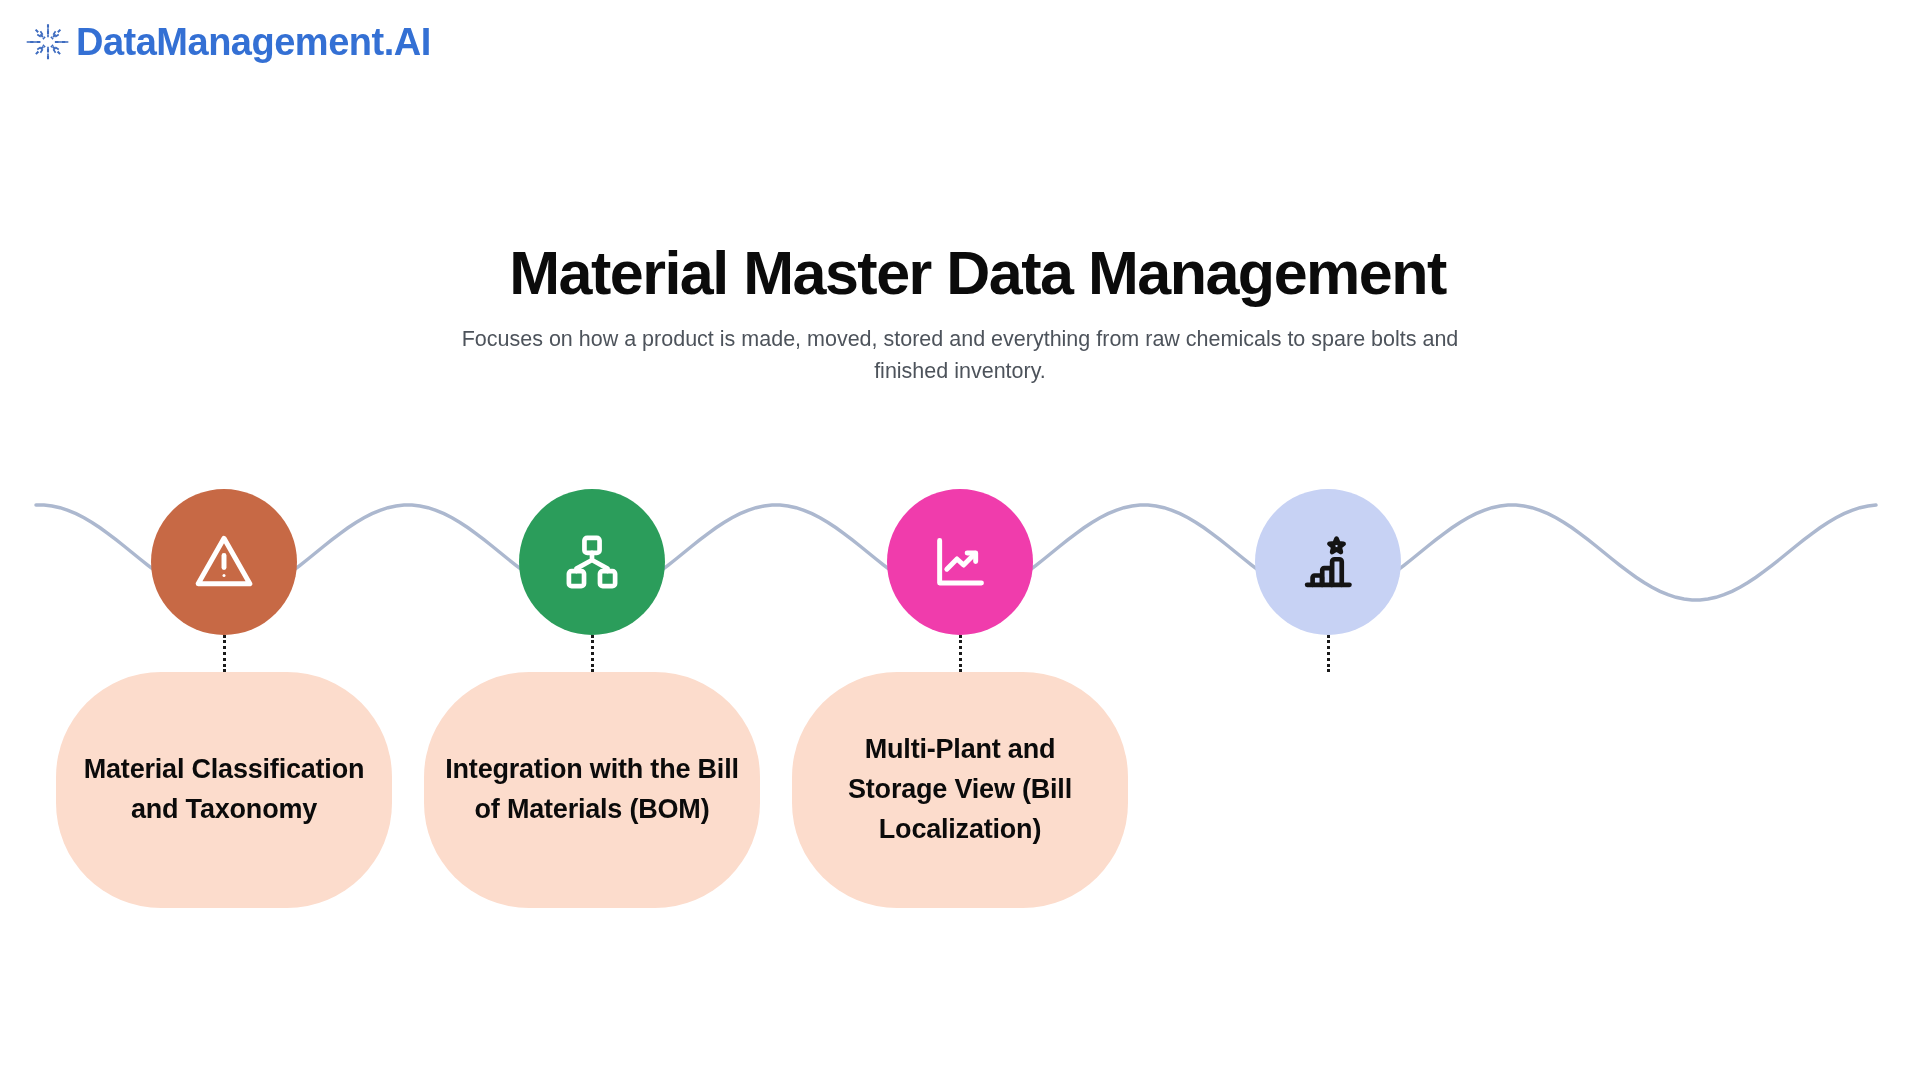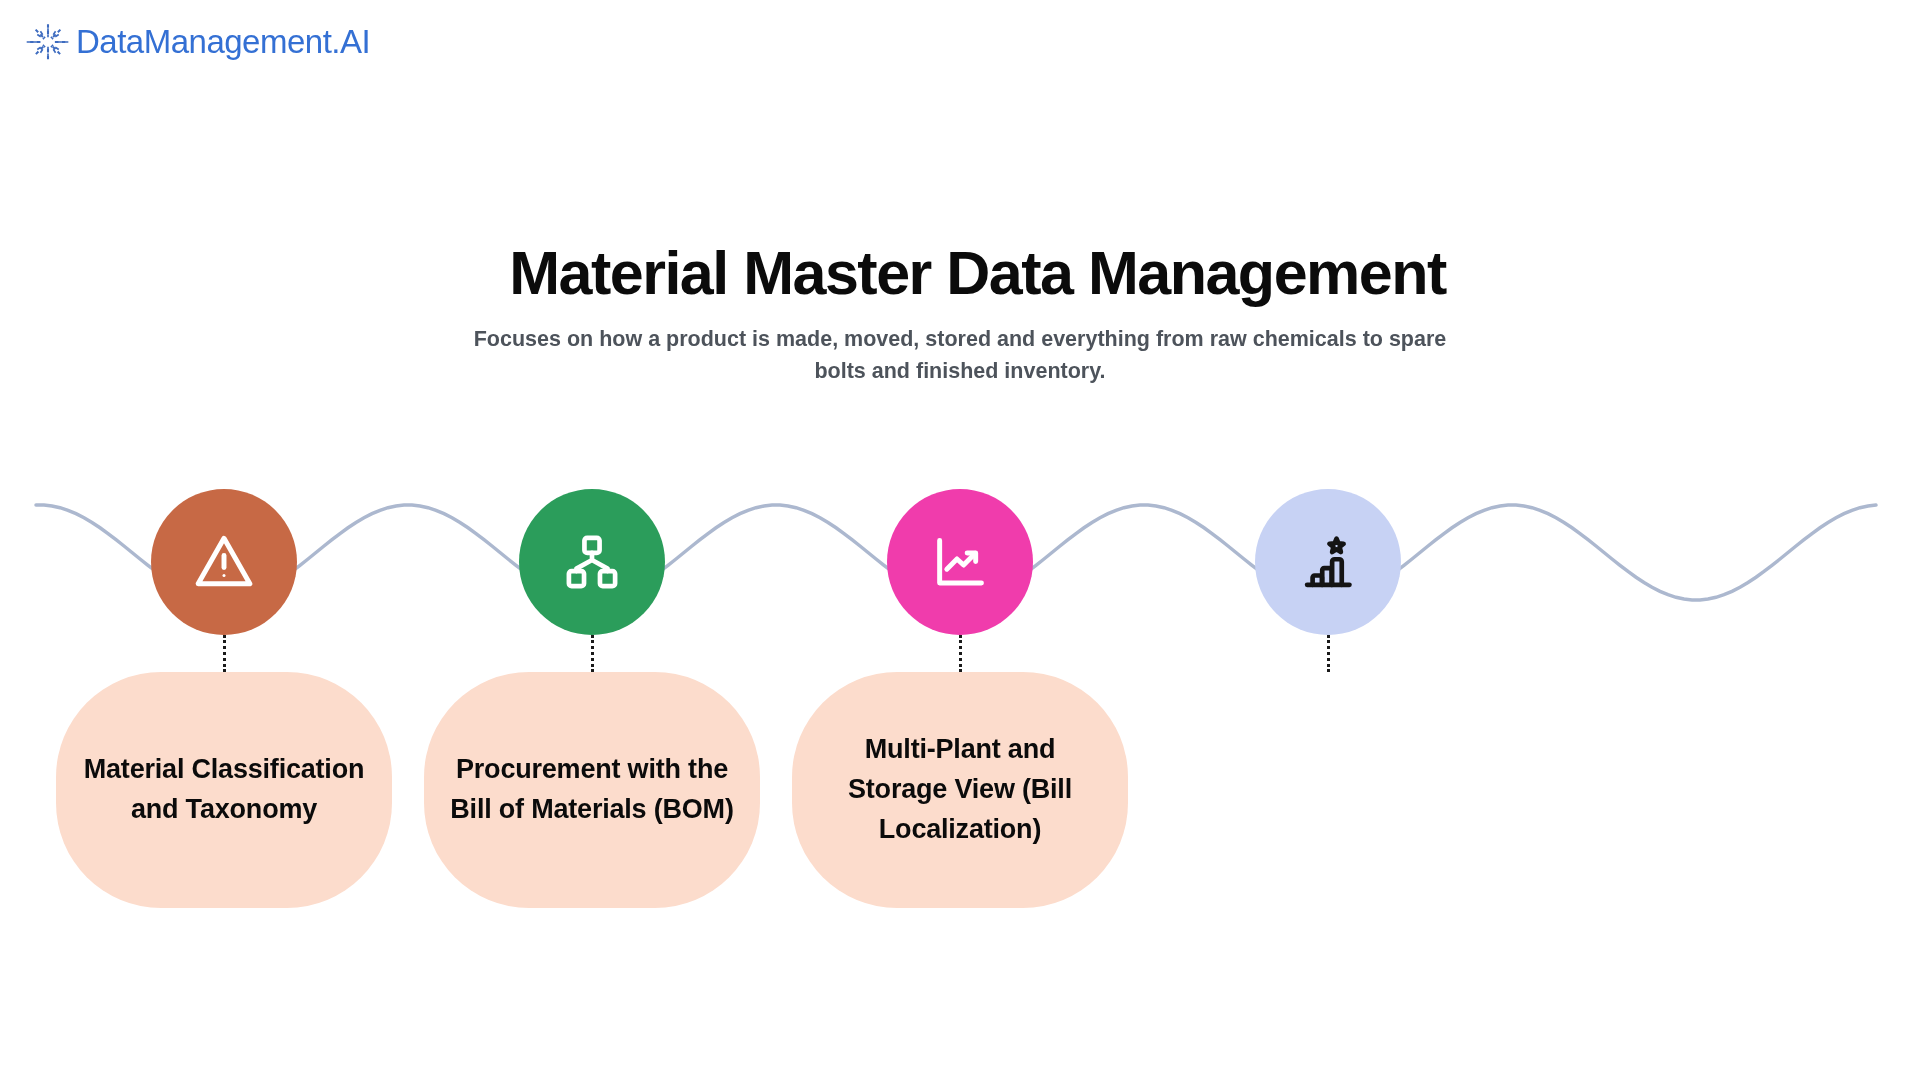--- a/index.html
+++ b/index.html
@@ -3,27 +3,27 @@
 <meta charset="utf-8">
 <style>
   * { margin: 0; padding: 0; box-sizing: border-box; }
   html, body { width: 1920px; height: 1080px; background: #ffffff; overflow: hidden;
     font-family: "Liberation Sans", sans-serif; }
   .page { position: relative; width: 1920px; height: 1080px; background: #fff; }
 
   
   .logo { position: absolute; top: 20px; left: 26px; display: flex; align-items: center; gap: 6px; cursor: pointer; }
   .logo-burst { width: 44px; height: 44px; flex: 0 0 auto; }
-  .logo-text { font-size: 33px; font-weight: 400; letter-spacing: -0.5px; color: var(--brand-blue); }
+  .logo-text { font-size: 38px; font-weight: 700; letter-spacing: -0.5px; color: var(--brand-blue); }
 
   
   .title-block { position: absolute; top: 238px; left: 0; width: 1920px; text-align: center; }
   .main-title { font-size: 61px; font-weight: 700; color: #0b0b0b; letter-spacing: -1.5px; margin-left: 35px; }
   .subtitle { margin: 16px auto 0; max-width: 1010px; font-size: 21.5px; line-height: 1.48;
-    color: #4d535b; font-weight: 700; }
+    color: #4d535b; font-weight: 400; }
 
   
   .wave-svg { position: absolute; top: 0; left: 0; pointer-events: none; }
   .row { position: absolute; top: 489px; left: 40px; width: 1840px; display: flex; }
   .col { width: 368px; display: flex; flex-direction: column; align-items: center; }
   .bubble { width: 146px; height: 146px; border-radius: 50%; display: flex;
     align-items: center; justify-content: center; position: relative; z-index: 2; }
   .bubble svg { width: 66px; height: 66px; }
   .connector { width: 0; height: 37px; border-left: 3px dotted var(--connector); }
   .card { width: 336px; min-height: 236px; background: var(--card-bg); border-radius: 105px;
@@ -98,21 +98,21 @@
       <div class="bubble" style="background: rgb(43, 157, 91);">
         <svg viewBox="0 0 24 24" fill="none" stroke="#FFFFFF" stroke-width="1.7" stroke-linecap="round" stroke-linejoin="round">
           <rect x="9.25" y="3.2" width="5.5" height="5.5" rx="1"></rect>
           <rect x="3.6" y="15.3" width="5.5" height="5.5" rx="1"></rect>
           <rect x="14.9" y="15.3" width="5.5" height="5.5" rx="1"></rect>
           <path d="M12 8.7 V11.3 M12 11.3 L6.35 14.4 V15.3 M12 11.3 L17.65 14.4 V15.3"></path>
         </svg>
       </div>
       <div class="connector"></div>
       <div class="card">
-        <div class="card-label">Procurement with the Bill of Materials (BOM)</div>
+        <div class="card-label">Integration with the Bill of Materials (BOM)</div>
       </div>
     </div>
 
     <div class="col">
       <div class="bubble" style="background: rgb(240, 60, 172);">
         <svg viewBox="0 0 24 24" fill="none" stroke="#FFFFFF" stroke-width="1.8" stroke-linecap="round" stroke-linejoin="round">
           <path d="M4.6 4.2 V19.6 H19.8"></path>
           <path d="M7.2 14.6 L10.9 10.9 L13.3 13.1 L17.5 8.9"></path>
           <path d="M14.6 8.7 H17.7 V11.8"></path>
         </svg>

